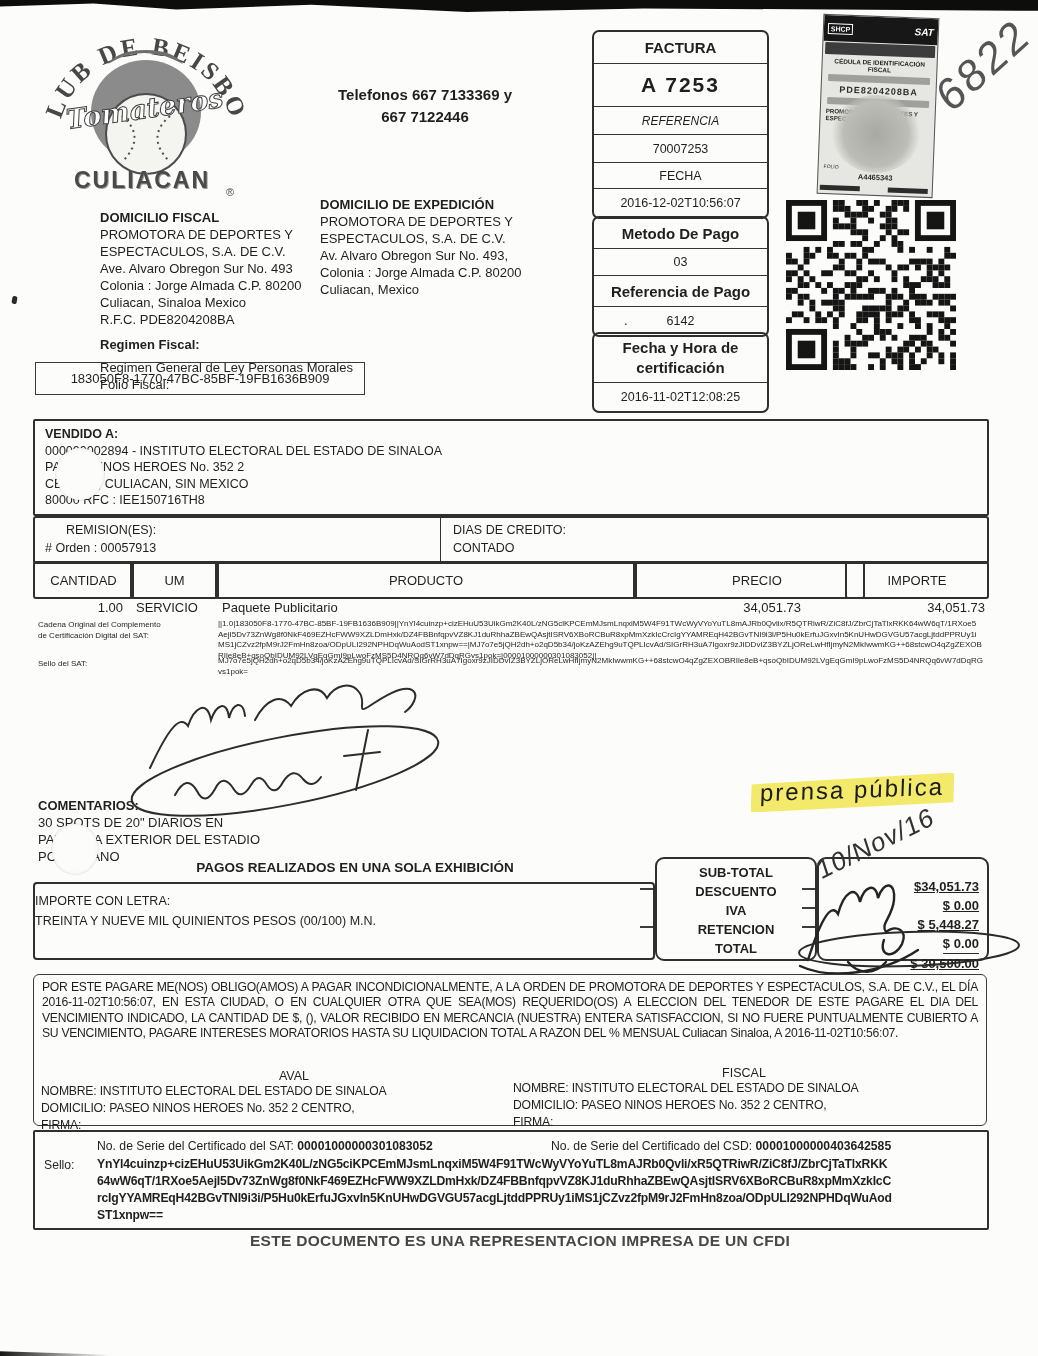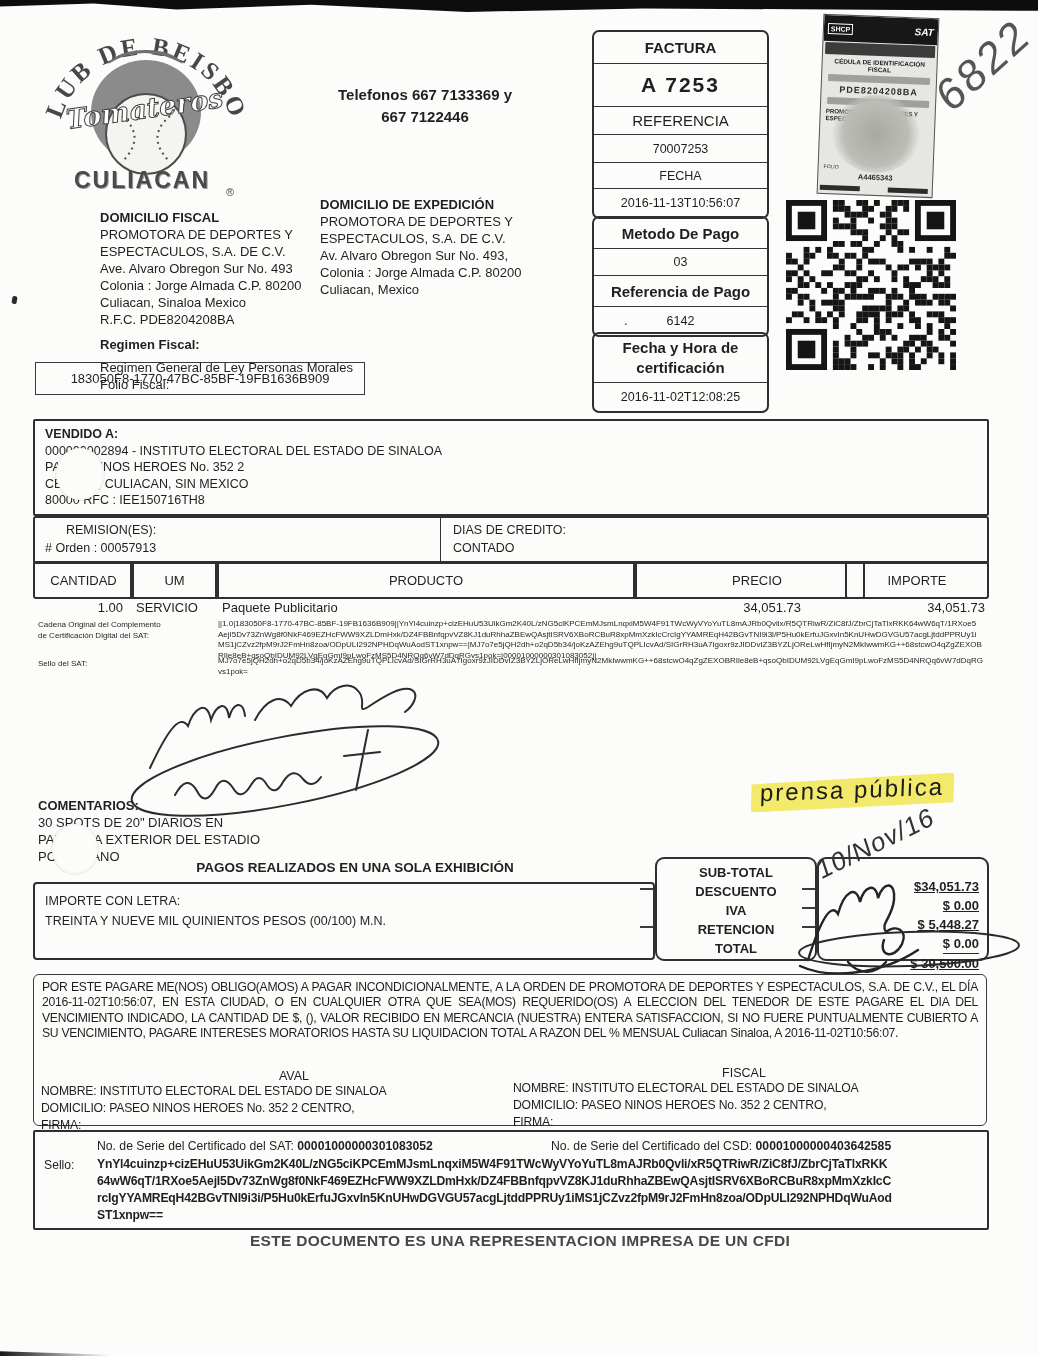--- a/index.html
+++ b/index.html
@@ -47,24 +47,24 @@
   </svg>
 
   <div class="abs b c" style="left:300px;top:84px;width:250px;font-size:15px;line-height:22px;">
     <div>Telefonos 667 7133369 y</div>
     <div>667 7122446</div>
   </div>
 
   <div class="abs box" style="left:592px;top:30px;width:173px;border-radius:7px;overflow:hidden;">
     <div class="fcell b" style="height:31px;font-size:15px;">FACTURA</div>
     <div class="fcell b rowline" style="height:42px;font-size:21px;letter-spacing:2px;">A 7253</div>
-    <div class="fcell rowline" style="height:27px;font-size:15px;">REFERENCIA</div>
+    <div class="fcell rowline" style="height:27px;font-size:12px;font-style:italic;">REFERENCIA</div>
     <div class="fcell rowline" style="height:27px;font-size:12.5px;">70007253</div>
     <div class="fcell rowline" style="height:25px;font-size:12.5px;">FECHA</div>
-    <div class="fcell rowline" style="height:28px;font-size:12.5px;">2016-11-13T10:56:07</div>
+    <div class="fcell rowline" style="height:28px;font-size:12.5px;">2016-12-02T10:56:07</div>
   </div>
 
   <div class="abs" style="left:820px;top:16px;width:114px;height:178px;border:1px solid #555;background:#e6e6e2;transform:rotate(2.2deg);overflow:hidden;">
     <div style="height:26px;background:#171717;color:#fff;display:flex;align-items:center;justify-content:space-between;padding:0 4px;">
       <span style="font-size:7px;font-weight:bold;border:1px solid #fff;padding:1px 2px;">SHCP</span>
       <span style="font-size:10px;font-weight:bold;font-style:italic;">SAT</span>
     </div>
     <div style="height:12px;background:#3c3c3c;margin:1px 2px;border-radius:1px;"></div>
     <div class="c b" style="font-size:6.4px;margin-top:3px;color:#222;">CÉDULA DE IDENTIFICACIÓN FISCAL</div>
     <div style="height:7px;background:#9f9f9c;margin:3px 6px;border-radius:1px;"></div>
@@ -507,21 +507,21 @@
   <div class="abs hole" style="left:52px;top:824px;width:46px;height:50px;"></div>
 
   <div class="abs" style="left:750px;top:776px;width:205px;height:33px;background:#f3ea6b;transform:rotate(-2deg);border-radius:3px;clip-path:polygon(1% 15%,100% 0,99% 90%,0 100%);"></div>
   <div class="abs hand" style="left:760px;top:776px;font-size:24px;color:#1c1c1c;transform:rotate(-2deg) skewX(-4deg);letter-spacing:2px;">prensa pública</div>
 
   <div class="abs hand" style="left:812px;top:828px;font-size:26px;color:#333;transform:rotate(-26deg) skewX(-8deg);letter-spacing:1px;">10/Nov/16</div>
 
   <div class="abs b c" style="left:95px;top:860px;width:520px;font-size:13.5px;">PAGOS REALIZADOS EN UNA SOLA EXHIBICIÓN</div>
 
   <div class="abs box" style="left:33px;top:882px;width:618px;height:74px;border-radius:4px;">
-    <div style="padding:7px 10px;font-size:12.5px;line-height:20px;">
+    <div style="padding:7px 0;font-size:12.5px;line-height:20px;">
       <div>IMPORTE CON LETRA:</div>
       <div>TREINTA Y NUEVE  MIL QUINIENTOS PESOS (00/100) M.N.</div>
     </div>
   </div>
 
   <div class="abs box" style="left:655px;top:857px;width:158px;height:100px;border-radius:9px;">
     <div class="c b" style="font-size:13px;line-height:19px;padding-top:4px;">
       <div>SUB-TOTAL</div>
       <div>DESCUENTO</div>
       <div>IVA</div>

